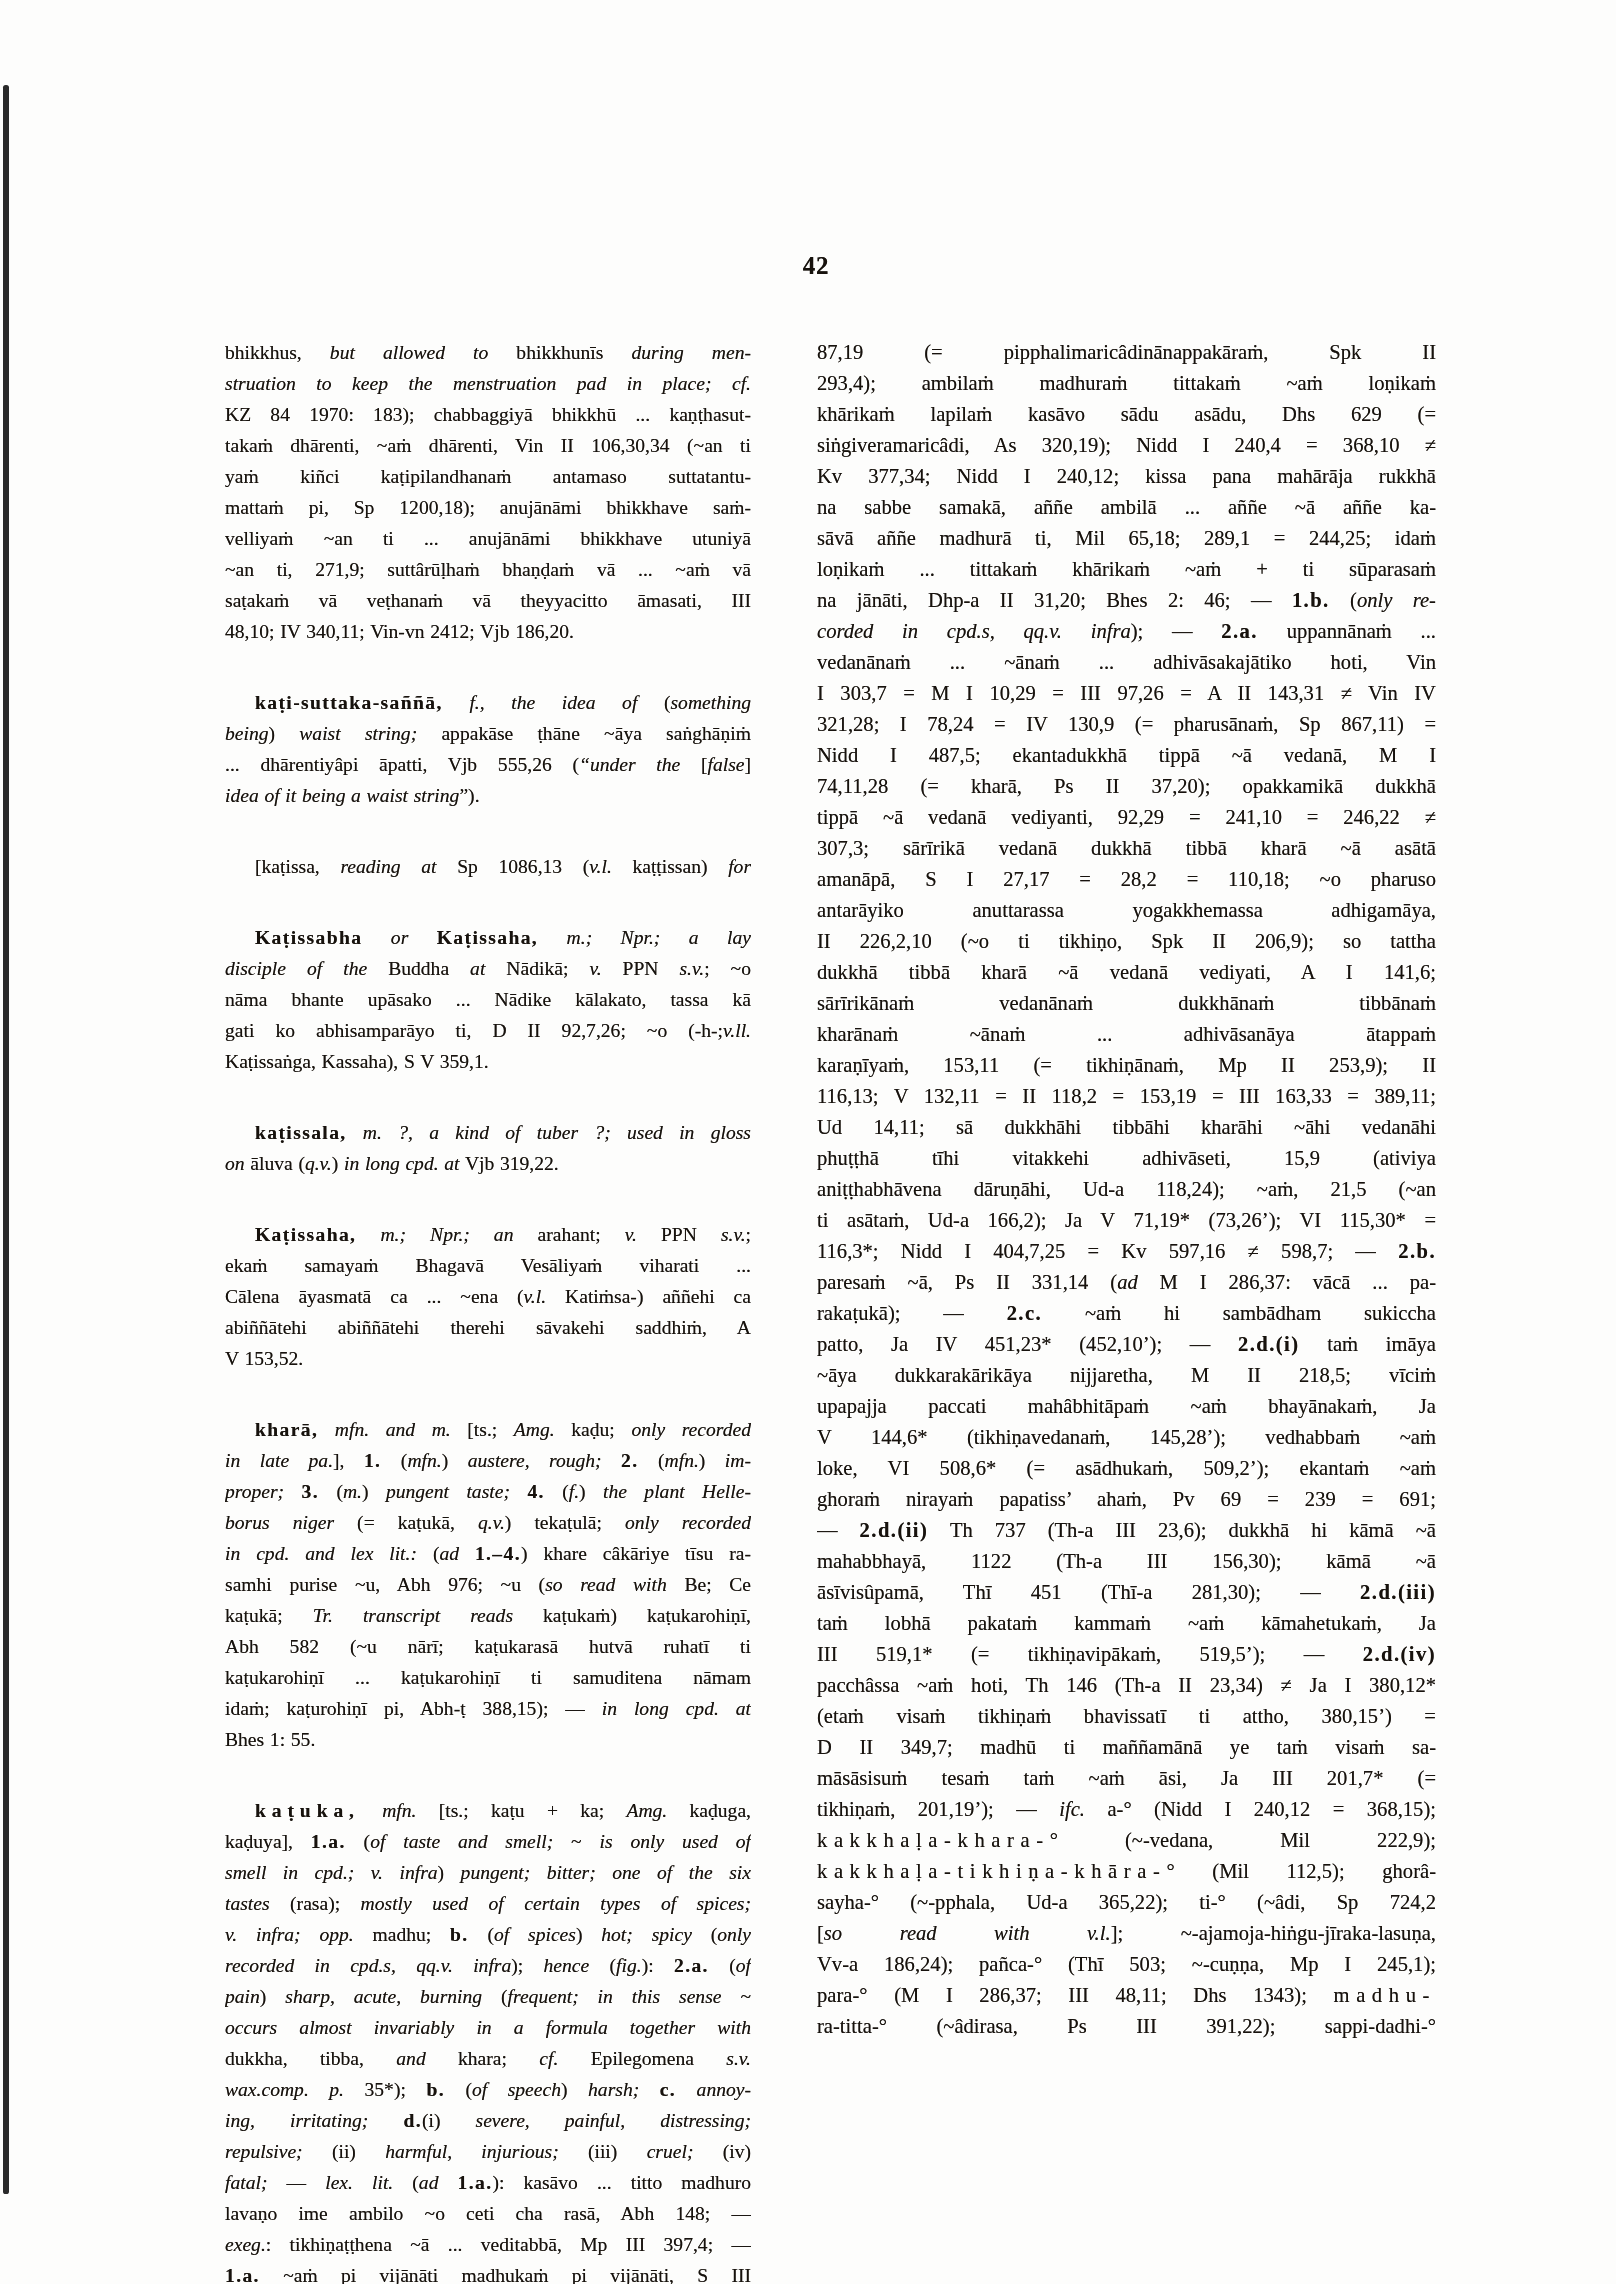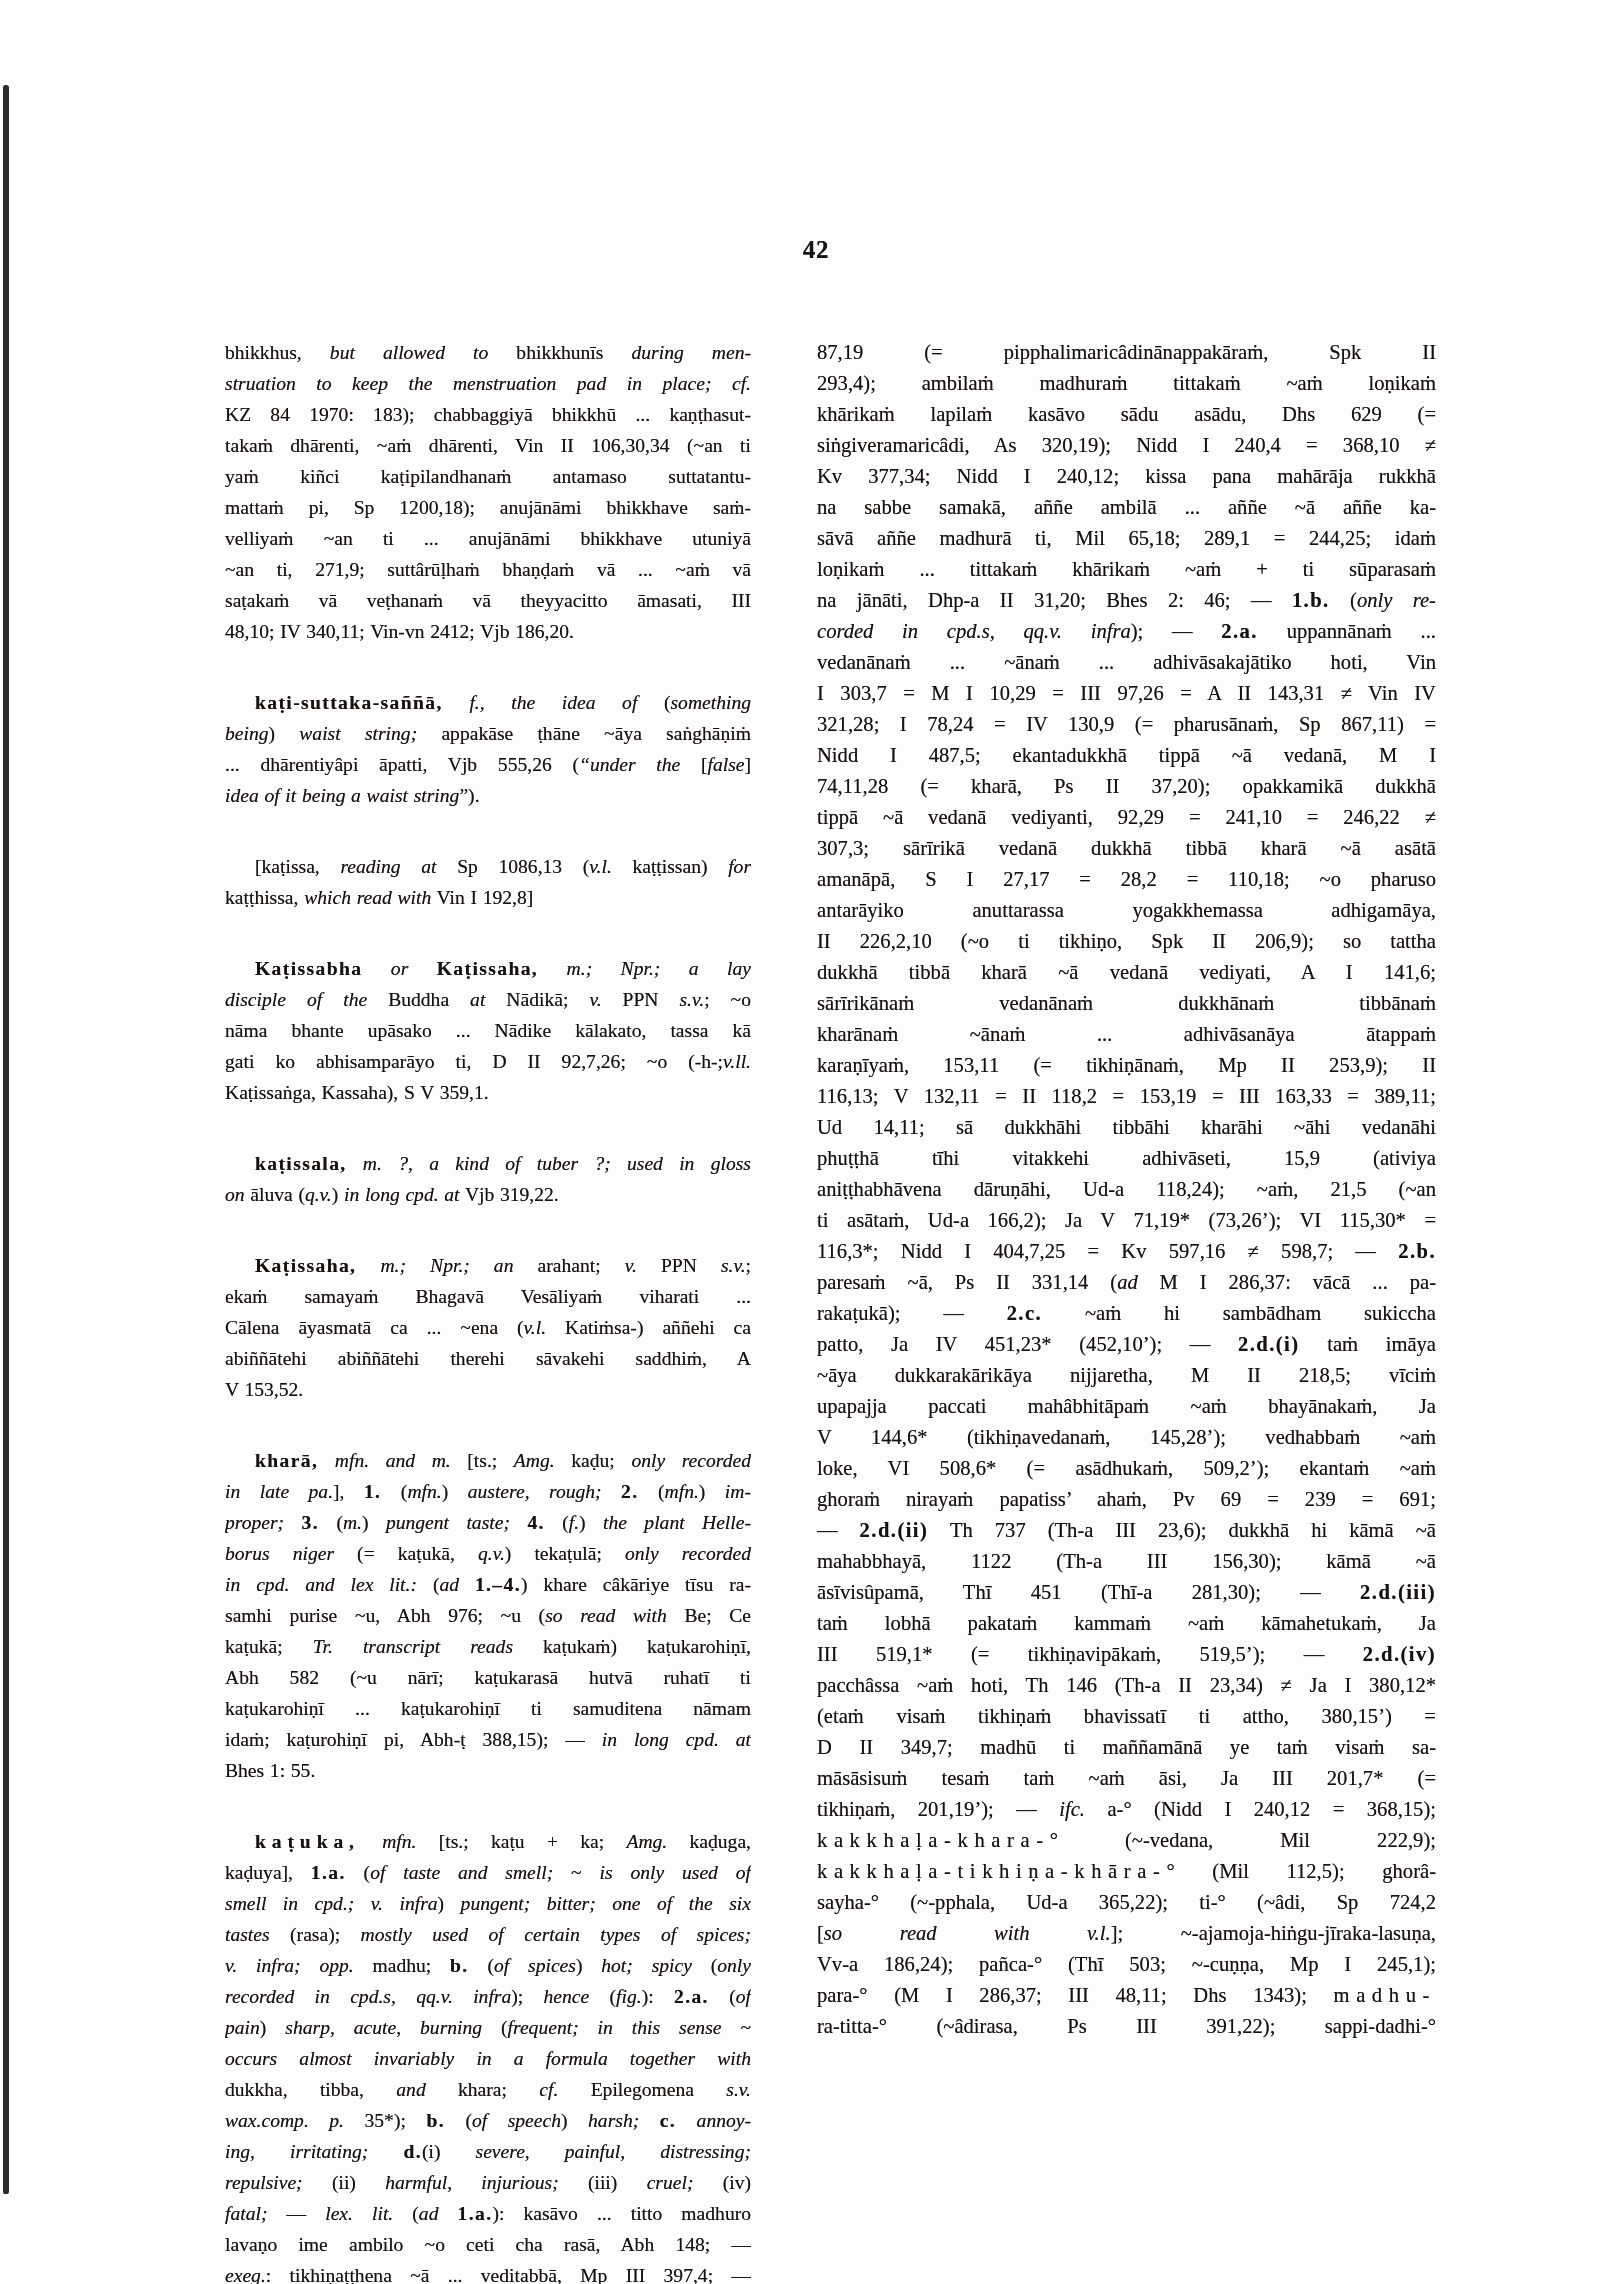--- a/index.html
+++ b/index.html
@@ -18,21 +18,21 @@
   .scan-edge {
     position: absolute;
     left: 3.3px; top: 85px;
     width: 5.9px; height: 2109px;
     background: #0c0c0c;
     opacity: 0.88;
     border-radius: 2.6px;
   }
   .page-number {
     position: absolute;
-    left: 780px; top: 236px;
+    left: 780px; top: 252px;
     width: 72px;
     text-align: center;
     font-size: 25px;
     font-weight: bold;
     letter-spacing: 0.7px;
     text-shadow: 0 0 0.4px rgba(20,15,10,0.7);
   }
   .column {
     position: absolute;
     top: 337px;
@@ -75,21 +75,20 @@
         <div class="line">48,10; IV 340,11; Vin-vn 2412; Vjb 186,20.</div>
       </div>
       <div class="para indent">
         <div class="line j"><b>kaṭi-suttaka-saññā,</b> <i>f., the idea of</i> (<i>something</i></div>
         <div class="line j"><i>being</i>) <i>waist string;</i> appakāse ṭhāne ~āya saṅghāṇiṁ</div>
         <div class="line j">... dhārentiyâpi āpatti, Vjb 555,26 (<i>“under the</i> [<i>false</i>]</div>
         <div class="line"><i>idea of it being a waist string</i>”).</div>
       </div>
       <div class="para indent">
         <div class="line j">[kaṭissa, <i>reading at</i> Sp 1086,13 (<i>v.l.</i> kaṭṭissan) <i>for</i></div>
-        <div class="line">kaṭṭhissa, <i>which read with</i> Vin I 192,8]</div>
       </div>
       <div class="para indent">
         <div class="line j"><b>Kaṭissabha</b> <i>or</i> <b>Kaṭissaha,</b> <i>m.; Npr.; a lay</i></div>
         <div class="line j"><i>disciple of the</i> Buddha <i>at</i> Nādikā; <i>v.</i> PPN <i>s.v.</i>; ~o</div>
         <div class="line j">nāma bhante upāsako ... Nādike kālakato, tassa kā</div>
         <div class="line j">gati ko abhisamparāyo ti, D II 92,7,26; ~o (-h-;<i>v.ll.</i></div>
         <div class="line">Kaṭissaṅga, Kassaha), S V 359,1.</div>
       </div>
       <div class="para indent">
         <div class="line j"><b>kaṭissala,</b> <i>m. ?, a kind of tuber ?; used in gloss</i></div>

